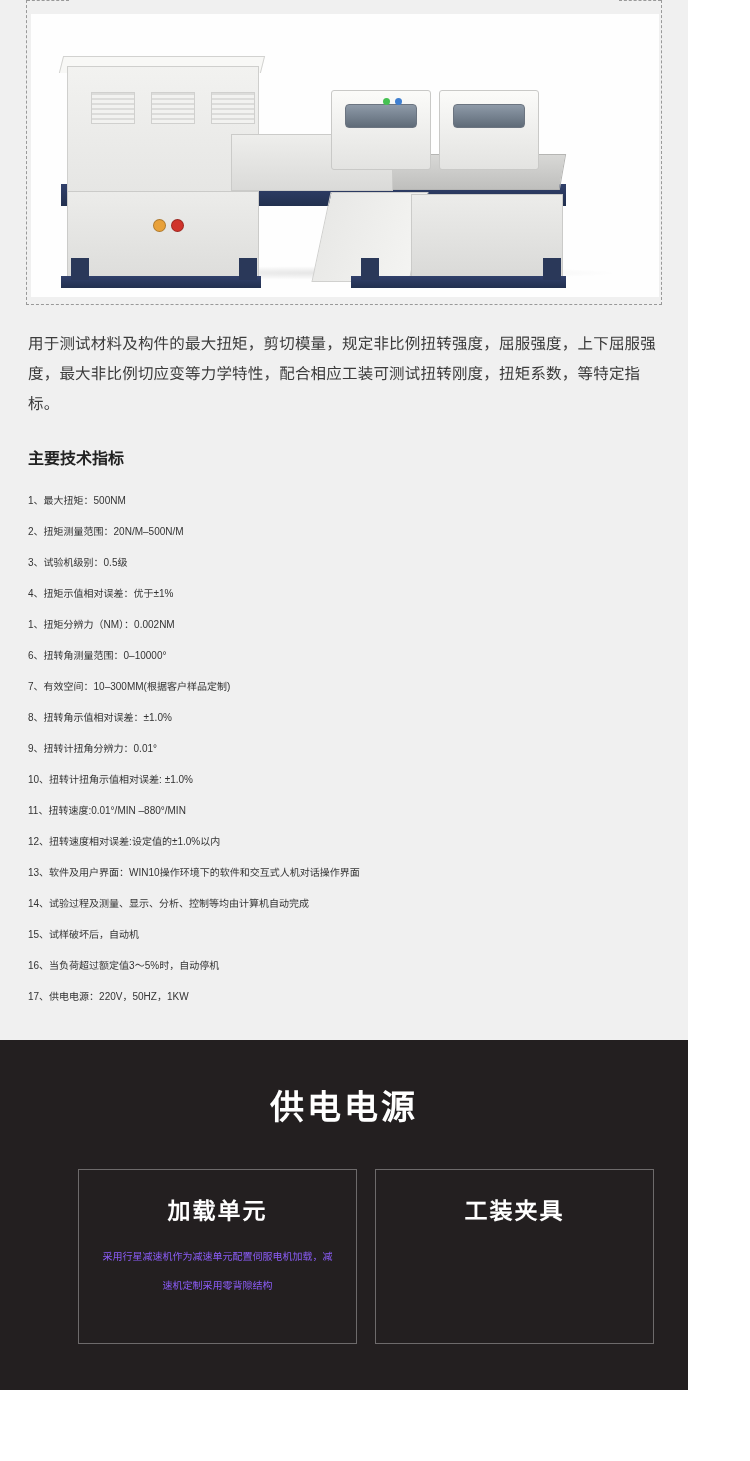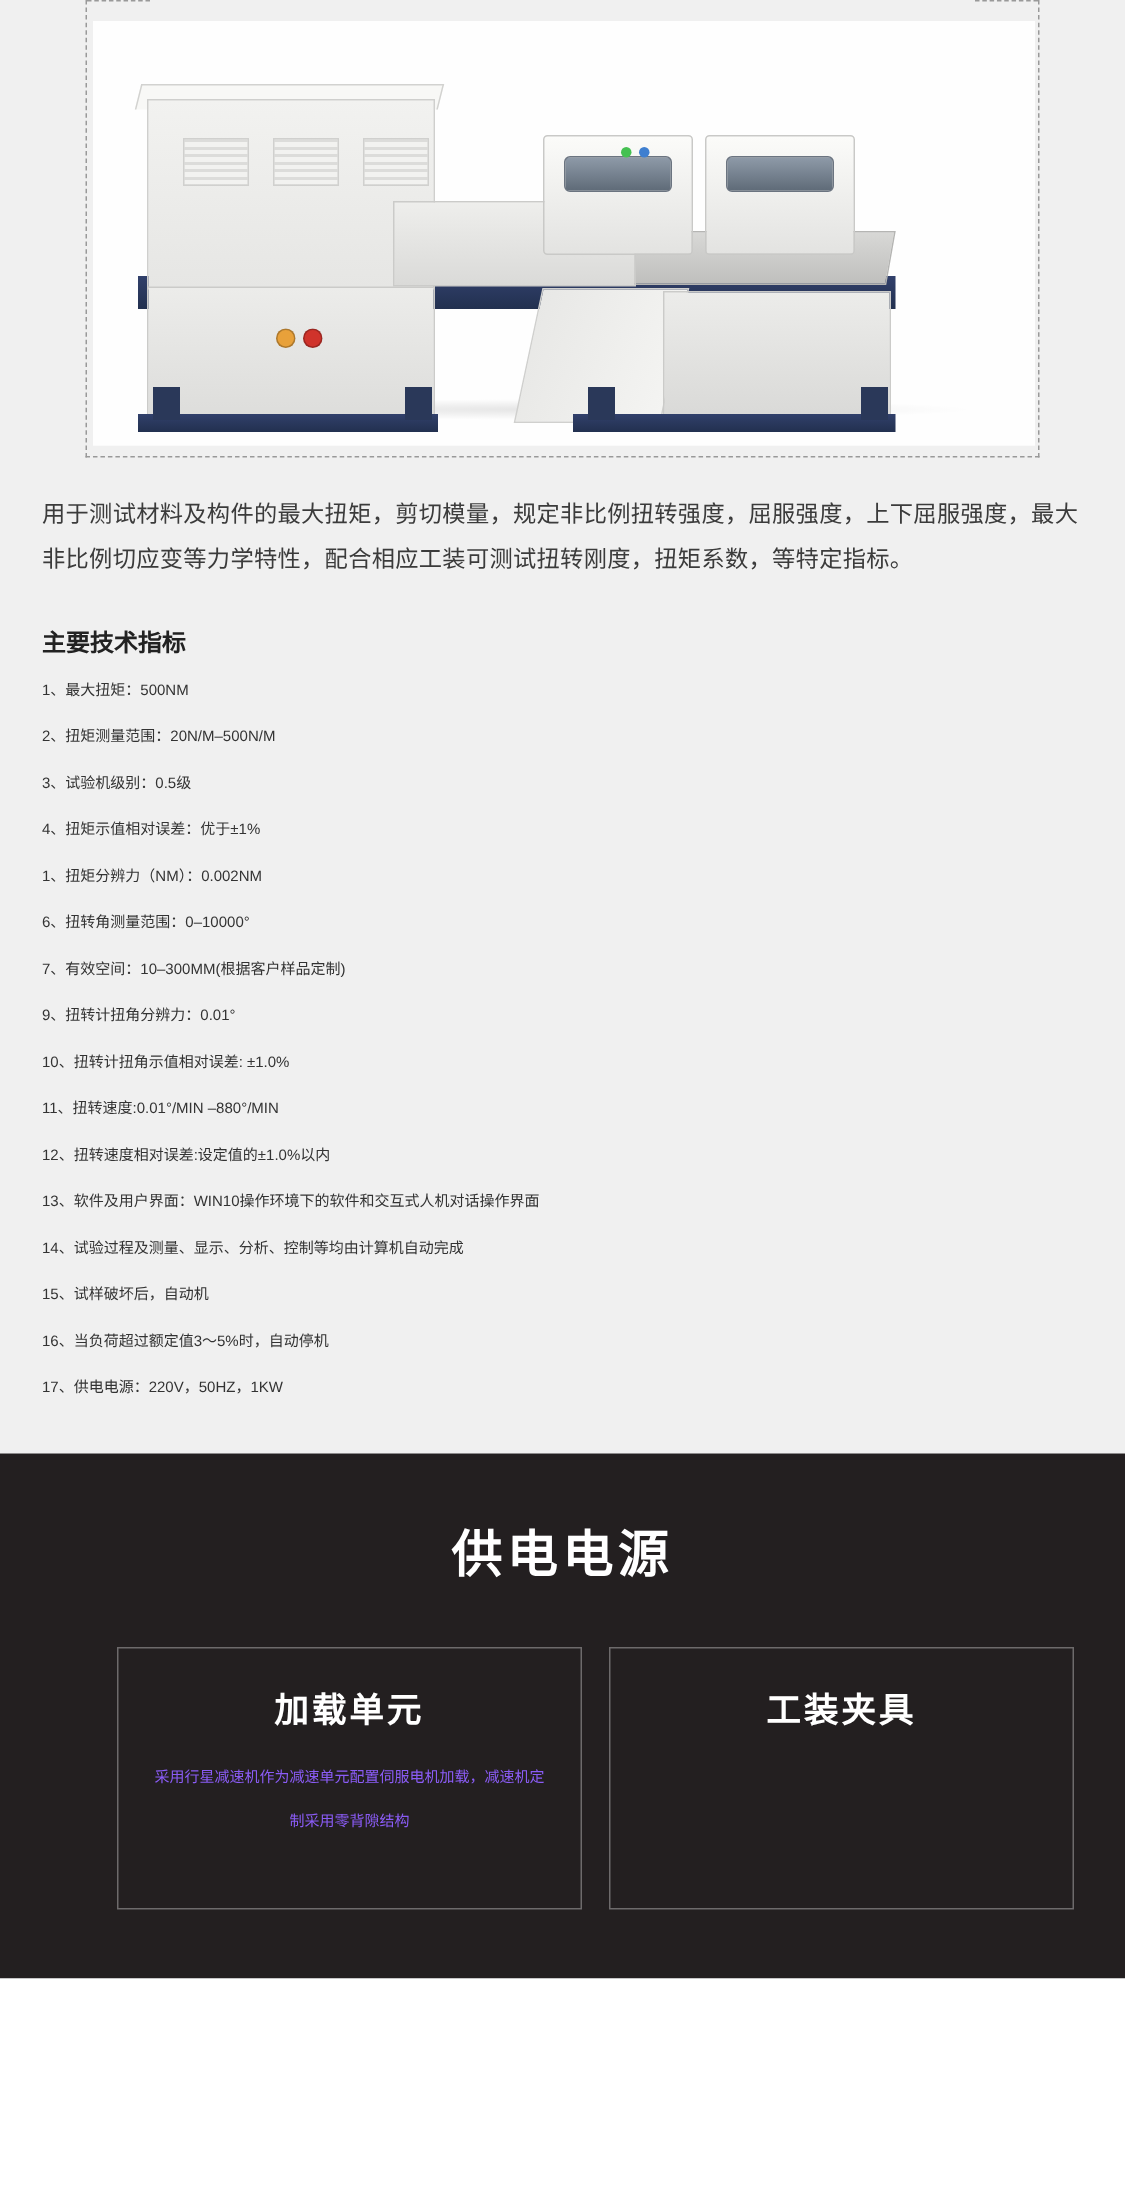--- a/index.html
+++ b/index.html
@@ -6,21 +6,21 @@
     margin: 0;
     padding: 0;
   }
   body {
     width: 750px;
     background: #ffffff;
     font-family: "Liberation Sans", "DejaVu Sans", sans-serif;
     -webkit-font-smoothing: antialiased;
   }
   .page {
-    width: 750px;
+    width: 688px;
     position: relative;
     overflow: hidden;
   }
 
   
   .spec-section {
     background: #f0f0f0;
     padding: 0 0 28px 0;
   }
 
@@ -168,21 +168,21 @@
     font-size: 15.5px;
     line-height: 30px;
     color: #3b3b3b;
     margin: 0 0 26px 0;
     letter-spacing: 0.2px;
   }
   .subtitle {
     font-size: 16px;
     font-weight: bold;
     color: #222;
-    margin: 0 0 6px 0;
+    margin: 0 0 16px 0;
   }
   .spec-list {
     list-style: none;
     margin: 0;
     padding: 0;
   }
   .spec-list li {
     font-size: 10px;
     line-height: 31px;
     color: #333;
@@ -285,20 +285,21 @@
       <h2 class="subtitle">主要技术指标</h2>
 
       <ul class="spec-list">
         <li>1、最大扭矩：500NM</li>
         <li>2、扭矩测量范围：20N/M–500N/M</li>
         <li>3、试验机级别：0.5级</li>
         <li>4、扭矩示值相对误差：优于±1%</li>
         <li>1、扭矩分辨力（NM）：0.002NM</li>
         <li>6、扭转角测量范围：0–10000°</li>
         <li>7、有效空间：10–300MM(根据客户样品定制)</li>
+        <li>8、扭转角示值相对误差：±1.0%</li>
         <li>9、扭转计扭角分辨力：0.01°</li>
         <li>10、扭转计扭角示值相对误差: ±1.0%</li>
         <li>11、扭转速度:0.01°/MIN –880°/MIN</li>
         <li>12、扭转速度相对误差:设定值的±1.0%以内</li>
         <li>13、软件及用户界面：WIN10操作环境下的软件和交互式人机对话操作界面</li>
         <li>14、试验过程及测量、显示、分析、控制等均由计算机自动完成</li>
         <li>15、试样破坏后，自动机</li>
         <li>16、当负荷超过额定值3～5%时，自动停机</li>
         <li>17、供电电源：220V，50HZ，1KW</li>
       </ul>

